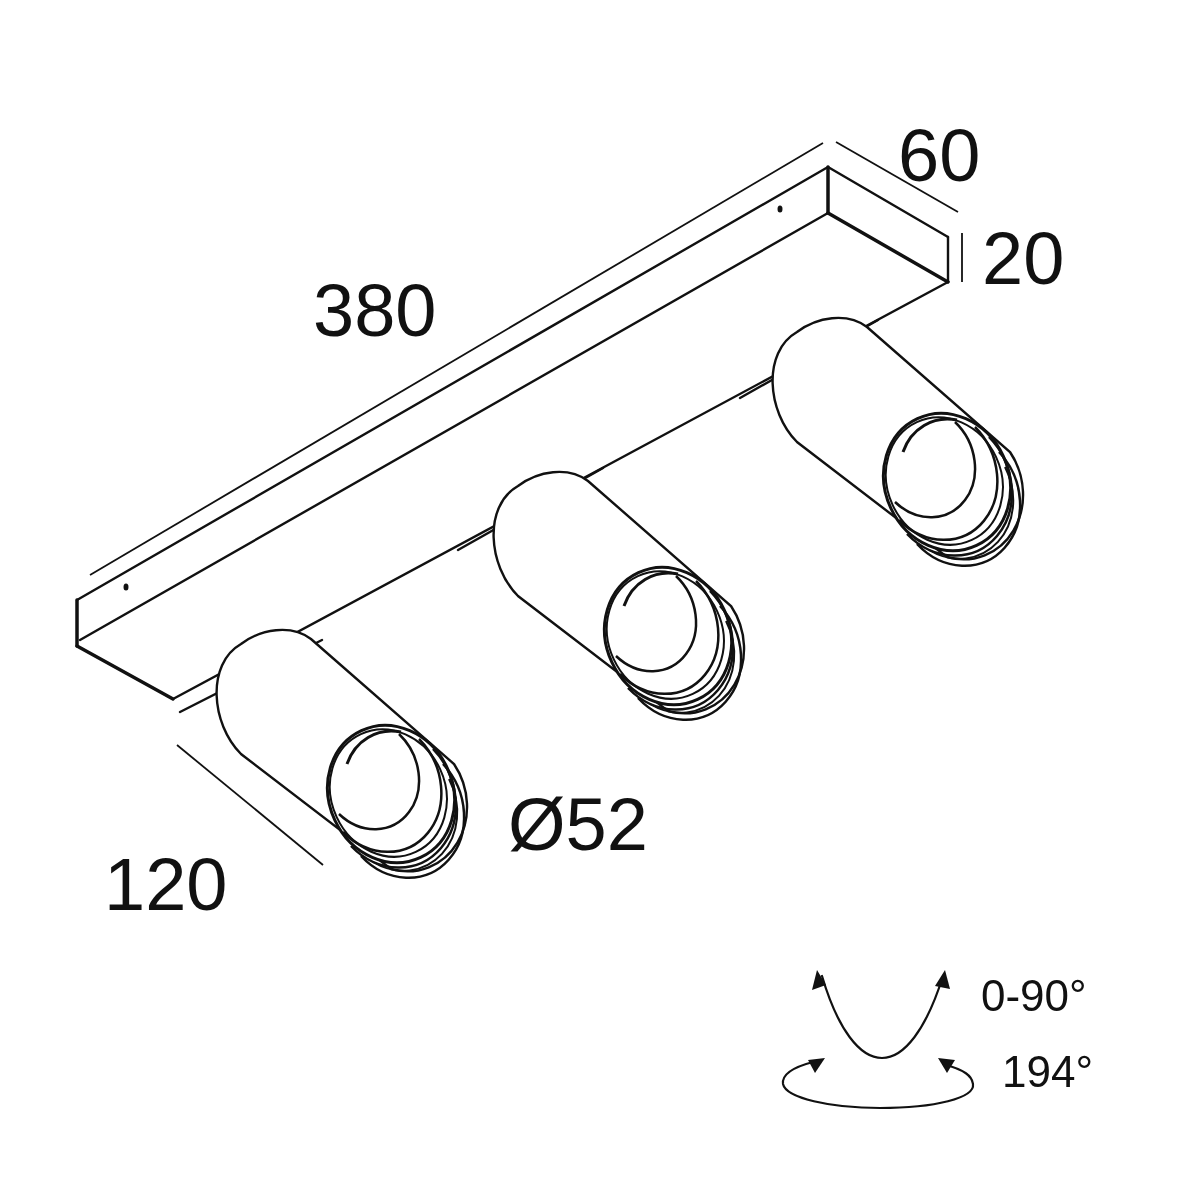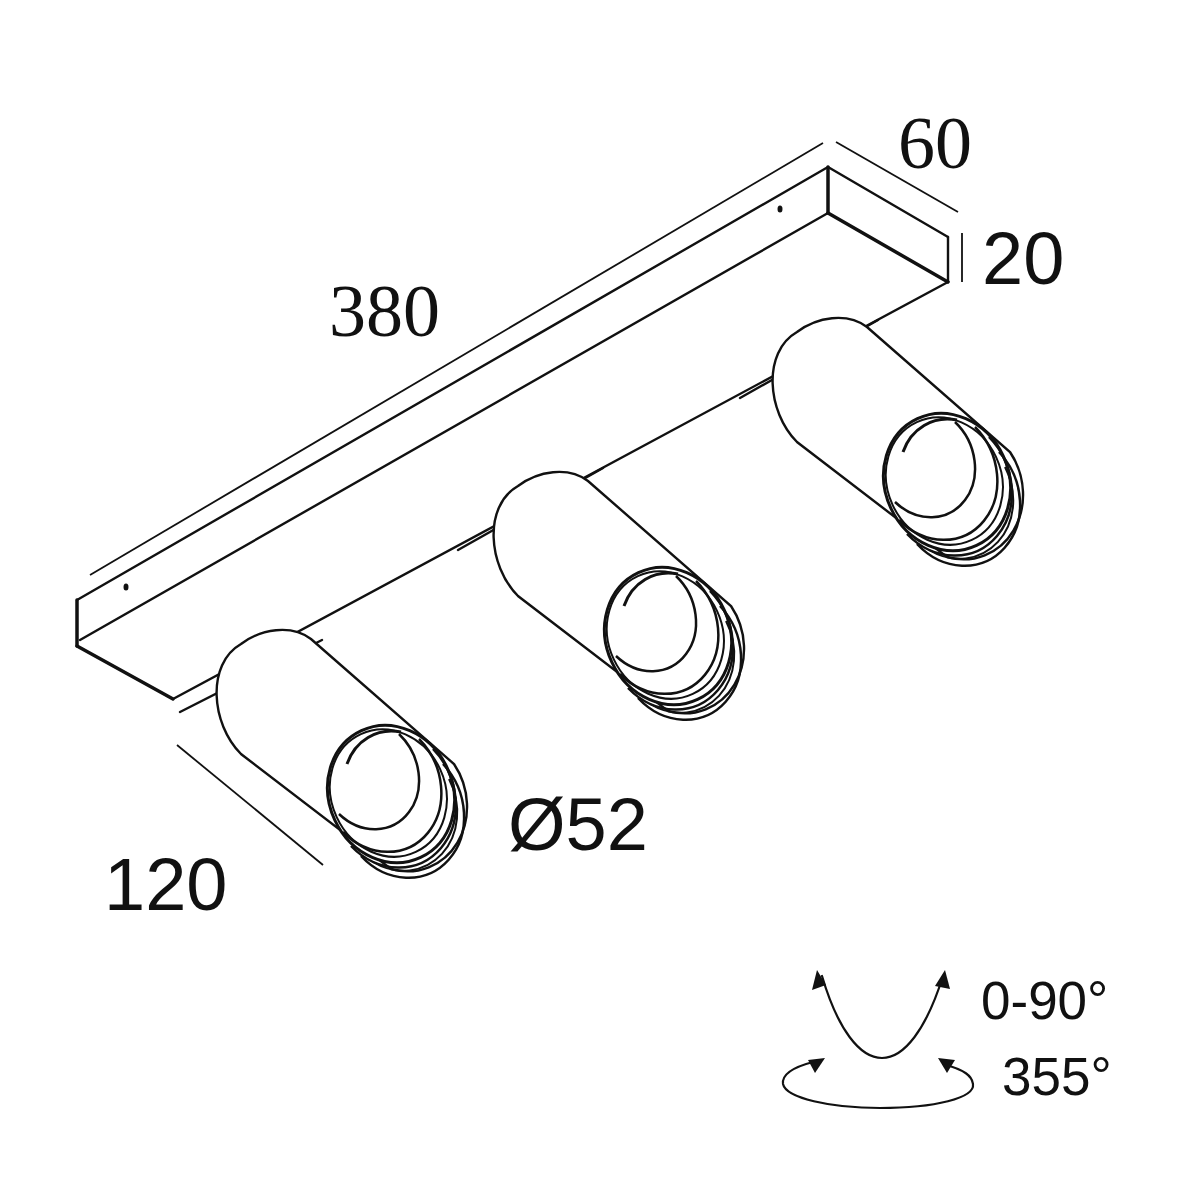--- a/index.html
+++ b/index.html
@@ -3,21 +3,21 @@
 <meta charset="utf-8">
 <style>
   html, body { margin: 0; padding: 0; background: #ffffff; }
   body { width: 1200px; height: 1200px; position: relative; overflow: hidden; font-family: "Liberation Sans", sans-serif; }
   svg.drawing { position: absolute; left: 0; top: 0; width: 1200px; height: 1200px; }
   .ln { fill: none; stroke: #111111; stroke-width: 2.4; stroke-linejoin: round; stroke-linecap: round; }
   .thin { fill: none; stroke: #111111; stroke-width: 1.8; }
   .fillw { fill: #ffffff; stroke: #111111; stroke-width: 2.4; }
   .dim-text { position: absolute; color: #111111; font-family: "Liberation Sans", sans-serif; line-height: 1; white-space: nowrap; }
   .big { font-size: 74px; }
-  .small { font-size: 53px; }
+  .small { font-size: 44px; }
 </style>
 </head>
 <body>
 
 <svg class="drawing" viewBox="0 0 1200 1200" xmlns="http://www.w3.org/2000/svg">
 
   <g>
     <line class="thin" x1="90" y1="575" x2="823" y2="143"></line>
     <line class="thin" x1="836" y1="142" x2="958" y2="212"></line>
     <line class="thin" x1="962" y1="233" x2="962" y2="282"></line>
@@ -86,19 +86,19 @@
     <polygon fill="#111111" points="817,970 812,990 826,985"></polygon>
     <polygon fill="#111111" points="945,970 935,986 950,989"></polygon>
   </g>
   <g>
     <path class="ln" style="stroke-width:2.2" d="M 813,1062 C 790,1068 782,1076 783,1084 C 786,1098 830,1108 880,1108 C 935,1108 975,1098 973,1084 C 972,1076 965,1070 943,1064"></path>
     <polygon fill="#111111" points="825,1058 808,1060 815,1073"></polygon>
     <polygon fill="#111111" points="938,1058 955,1060 947,1073"></polygon>
   </g>
 </svg>
 
-<div class="dim-text big" style="left:329px; top:274px;font-family:Liberation Serif, serif;">380</div>
-<div class="dim-text big" style="left:898px; top:106px;font-family:Liberation Serif, serif;">60</div>
+<div class="dim-text big" style="left:313px; top:274px;">380</div>
+<div class="dim-text big" style="left:898px; top:119px;">60</div>
 <div class="dim-text big" style="left:982px; top:222px;">20</div>
 <div class="dim-text big" style="left:104px; top:848px;">120</div>
 <div class="dim-text big" style="left:468px; top:788px;margin-left:40px;">Ø52</div>
 <div class="dim-text small" style="left:981px; top:974px;">0-90°</div>
-<div class="dim-text small" style="left:1002px; top:1050px;">355°</div>
+<div class="dim-text small" style="left:1002px; top:1050px;">194°</div>
 
 </body></html>

